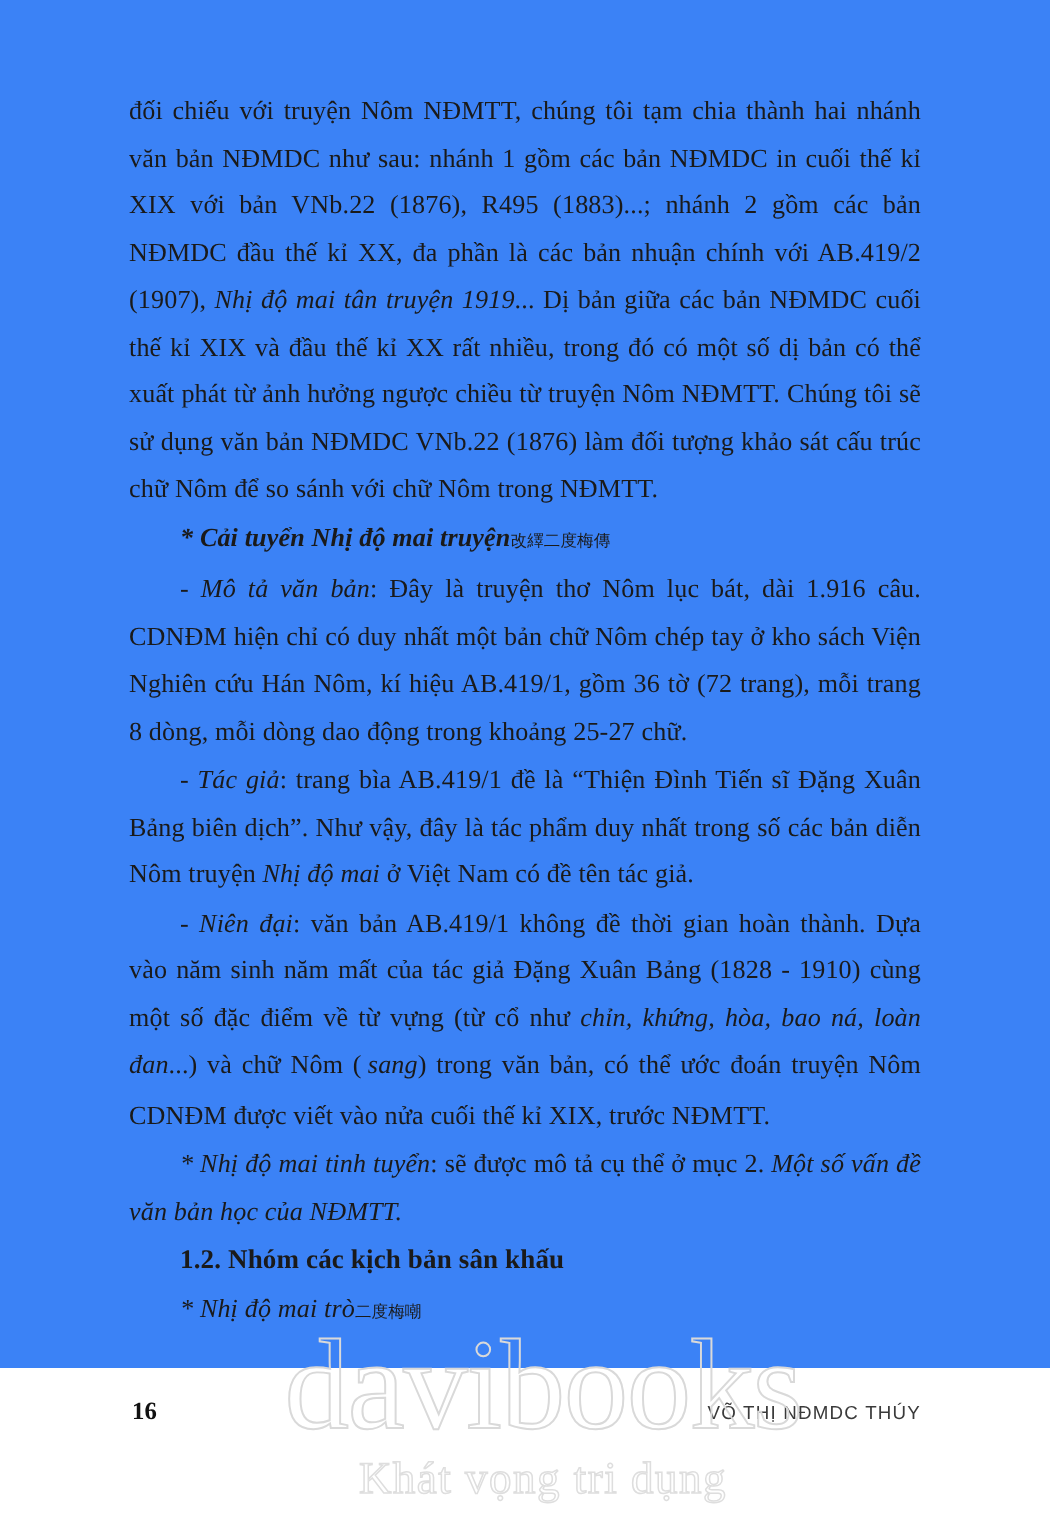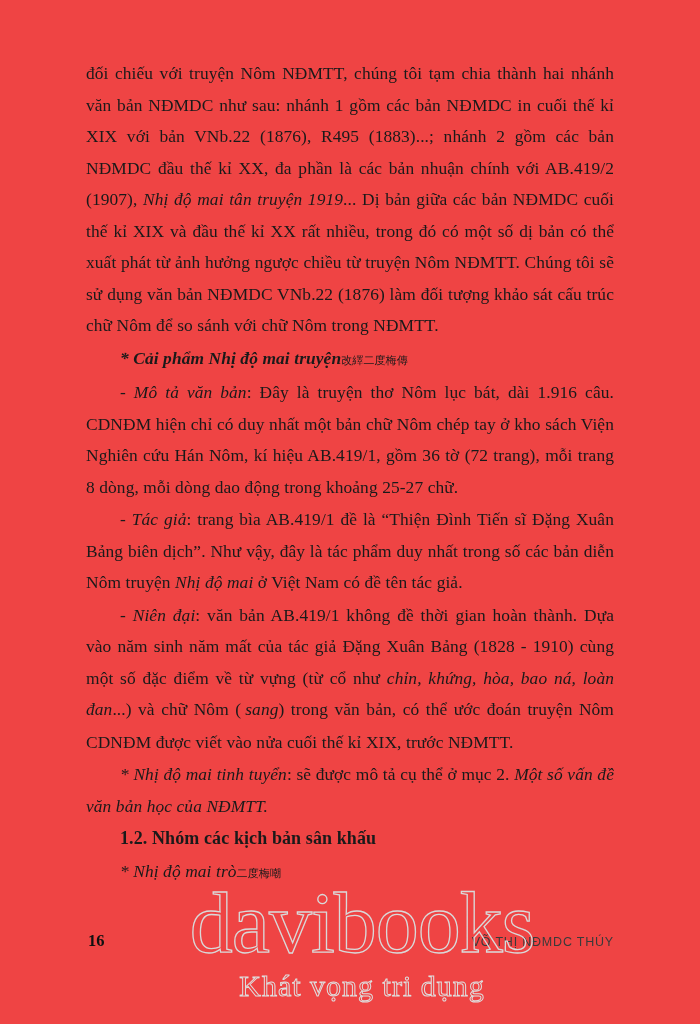--- a/index.html
+++ b/index.html
@@ -13,22 +13,22 @@
     font-family: "Liberation Serif", serif;
     color: #1a1a1a;
     position: relative;
     overflow: hidden;
   }
   .page {
     position: absolute;
     left: 0;
     top: 0;
     width: 700px;
-    height: 1024px;
-    background: #ef4444;
+    height: 912px;
+    background: #3b82f6;
   }
   .content {
     position: absolute;
     left: 86px;
     top: 58px;
     width: 528px;
   }
   p {
     margin: 0 0 1px 0;
     font-size: 17.4px;
@@ -105,21 +105,21 @@
 </style>
 </head>
 <body>
 
 <div class="page">
 
   <div class="content">
 
     <p><span>đối chiếu với truyện Nôm NĐMTT, chúng tôi tạm chia thành hai nhánh văn bản NĐMDC như sau: nhánh 1 gồm các bản NĐMDC in cuối thế kỉ XIX với bản VNb.22 (1876), R495 (1883)...; nhánh 2 gồm các bản NĐMDC đầu thế kỉ XX, đa phần là các bản nhuận chính với AB.419/2 (1907), </span><span class="it">Nhị độ mai tân truyện 1919</span><span>... Dị bản giữa các bản NĐMDC cuối thế kỉ XIX và đầu thế kỉ XX rất nhiều, trong đó có một số dị bản có thể xuất phát từ ảnh hưởng ngược chiều từ truyện Nôm NĐMTT. Chúng tôi sẽ sử dụng văn bản NĐMDC VNb.22 (1876) làm đối tượng khảo sát cấu trúc chữ Nôm để so sánh với chữ Nôm trong NĐMTT.</span></p>
 
-    <p class="star-line"><span class="it bold">* </span><span class="it bold">Cải phẩm Nhị độ mai truyện</span><span class="han">改繹二度梅傳</span></p>
+    <p class="star-line"><span class="it bold">* </span><span class="it bold">Cải tuyển Nhị độ mai truyện</span><span class="han">改繹二度梅傳</span></p>
 
     <p class="indent"><span class="it">- Mô tả văn bản</span><span>: Đây là truyện thơ Nôm lục bát, dài 1.916 câu. CDNĐM hiện chỉ có duy nhất một bản chữ Nôm chép tay ở kho sách Viện Nghiên cứu Hán Nôm, kí hiệu AB.419/1, gồm 36 tờ (72 trang), mỗi trang 8 dòng, mỗi dòng dao động trong khoảng 25-27 chữ.</span></p>
 
     <p class="indent"><span class="it">- Tác giả</span><span>: trang bìa AB.419/1 đề là “Thiện Đình Tiến sĩ Đặng Xuân Bảng biên dịch”. Như vậy, đây là tác phẩm duy nhất trong số các bản diễn Nôm truyện </span><span class="it">Nhị độ mai</span><span> ở Việt Nam có đề tên tác giả.</span></p>
 
     <p class="indent"><span class="it">- Niên đại</span><span>: văn bản AB.419/1 không đề thời gian hoàn thành. Dựa vào năm sinh năm mất của tác giả Đặng Xuân Bảng (1828 - 1910) cùng một số đặc điểm về từ vựng (từ cổ như </span><span class="it">chỉn, khứng, hòa, bao ná, loàn đan</span><span>...) và chữ Nôm (</span><span class="han-small">𩙋</span><span class="it">sang</span><span>) trong văn bản, có thể ước đoán truyện Nôm CDNĐM được viết vào nửa cuối thế kỉ XIX, trước NĐMTT.</span></p>
 
     <p class="star-line"><span class="it">* </span><span class="it">Nhị độ mai tinh tuyển</span><span>: sẽ được mô tả cụ thể ở mục 2. </span><span class="it">Một số vấn đề văn bản học của NĐMTT.</span></p>
 
     <p class="heading">1.2. Nhóm các kịch bản sân khấu</p>

